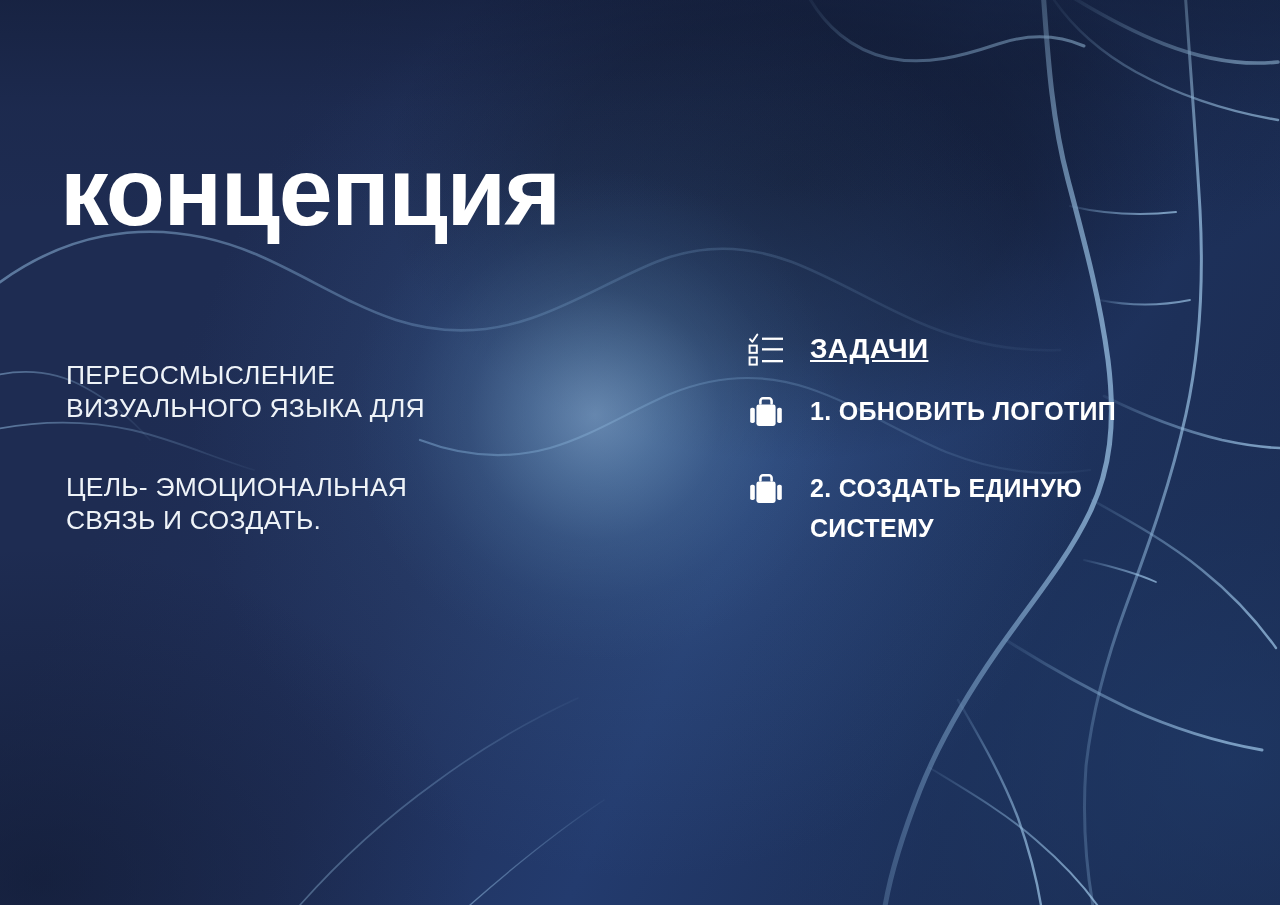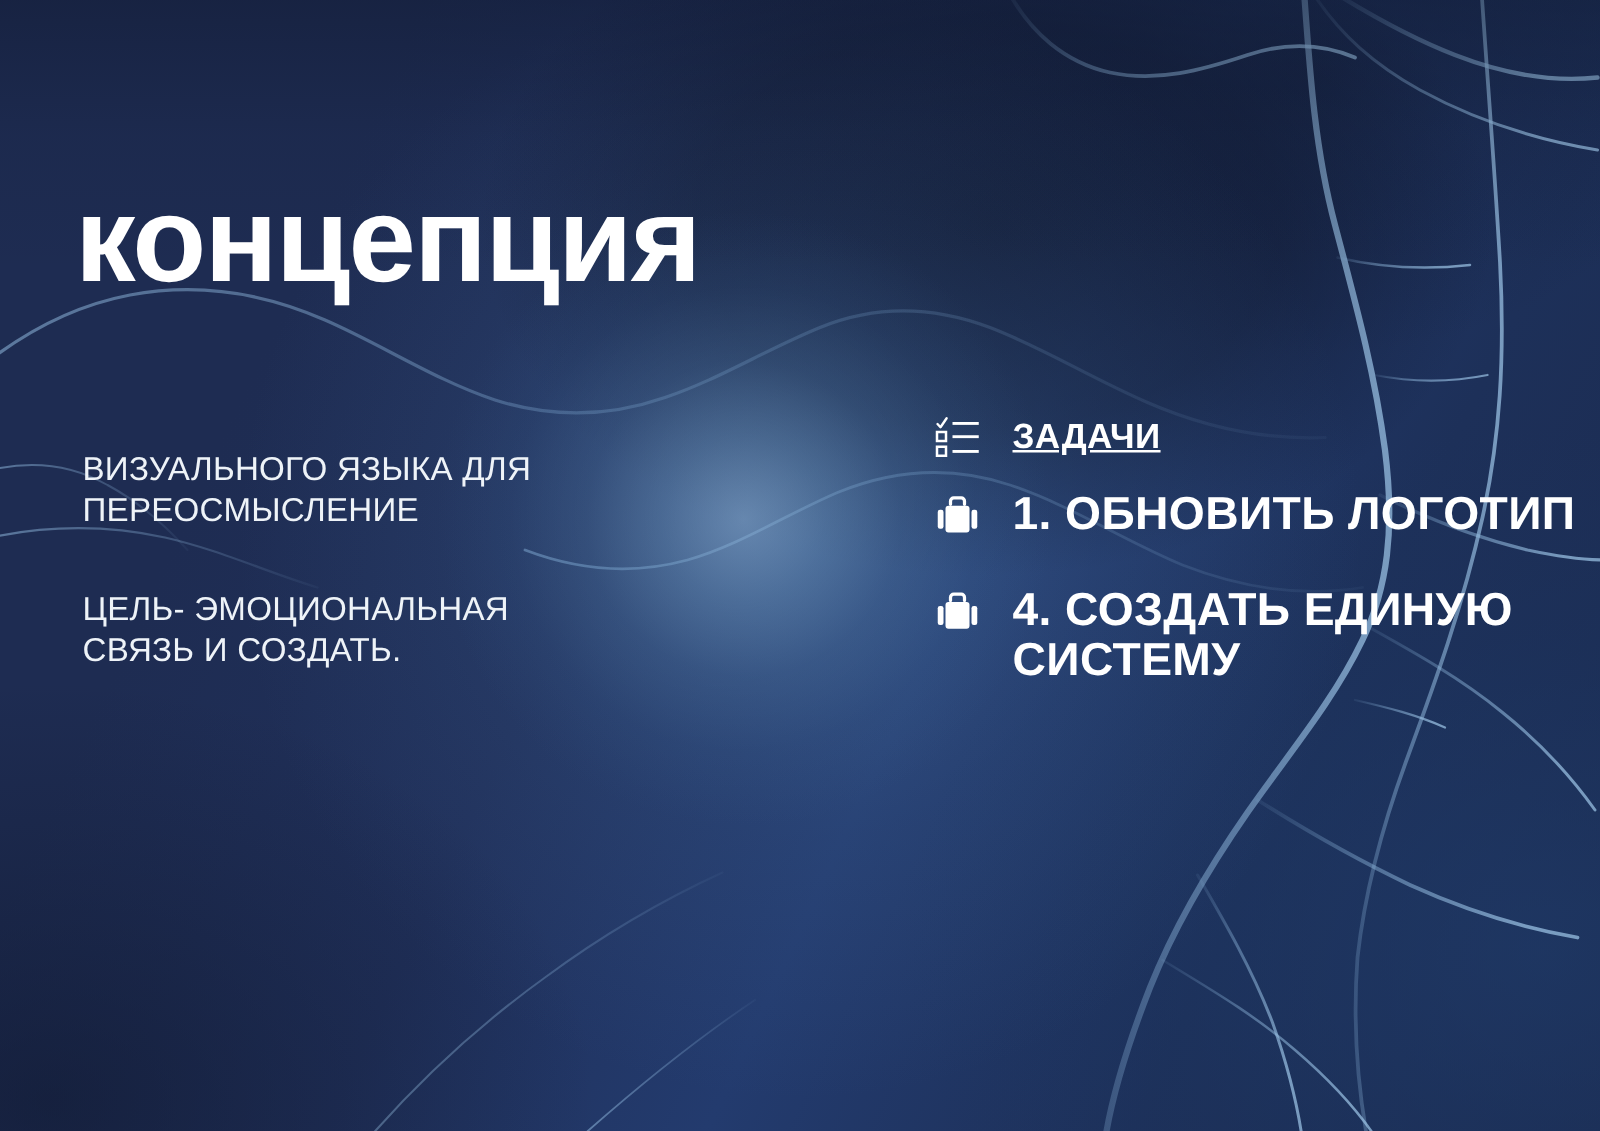--- a/index.html
+++ b/index.html
@@ -169,21 +169,21 @@
 
   .task-icon {
     flex: 0 0 62px;
     height: 44px;
     display: flex;
     align-items: center;
   }
 
   .task-text {
     color: #ffffff;
-    font-size: 37px;
+    font-size: 25px;
     font-weight: bold;
     line-height: 40px;
     letter-spacing: 0.3px;
     padding-top: 1px;
   }
   .task-text .ln { display: block; white-space: nowrap; }
 
   .row-heading  { margin-top: 0px; }
   .row-item1    { margin-top: 18px; }
   .row-item2    { margin-top: 33px; }
@@ -266,22 +266,22 @@
   <div class="bg-layer bg-glow"></div>
   <div class="bg-layer bg-bldark"></div>
   <div class="bg-layer bg-top-dark"></div>
 
   <div class="content">
 
     <h1 id="title">концепция</h1>
 
     <div id="left-block">
       <p class="para">
+        <span class="ln">ПЕРЕОСМЫСЛЕНИЕ</span>
         <span class="ln">ВИЗУАЛЬНОГО ЯЗЫКА ДЛЯ</span>
-        <span class="ln">ПЕРЕОСМЫСЛЕНИЕ</span>
       </p>
       <p class="para">
         <span class="ln">ЦЕЛЬ- ЭМОЦИОНАЛЬНАЯ</span>
         <span class="ln">СВЯЗЬ И СОЗДАТЬ.</span>
       </p>
     </div>
 
     <div id="right-block">
 
       <div class="task-row row-heading">
@@ -317,21 +317,21 @@
       <div class="task-row row-item2">
         <div class="task-icon">
           <svg class="icon" width="36" height="34" viewBox="0 0 36 34">
             <path d="M12.4 8.4 V5.9 a2.6 2.6 0 0 1 2.6-2.6 h6 a2.6 2.6 0 0 1 2.6 2.6 V8.4" fill="none" stroke="#ffffff" stroke-width="2.6" stroke-linecap="round"></path>
             <rect x="8.4" y="9.6" width="19.2" height="21.4" rx="2.4" fill="#ffffff"></rect>
             <rect x="2.2" y="12.8" width="4.6" height="15.2" rx="1.8" fill="#ffffff"></rect>
             <rect x="29.2" y="12.8" width="4.6" height="15.2" rx="1.8" fill="#ffffff"></rect>
           </svg>
         </div>
         <div class="task-text">
-          <span class="ln">4. СОЗДАТЬ ЕДИНУЮ</span>
+          <span class="ln">2. СОЗДАТЬ ЕДИНУЮ</span>
           <span class="ln">СИСТЕМУ</span>
         </div>
       </div>
 
 
     </div>
   </div>
 </div>
 
 </body></html>

